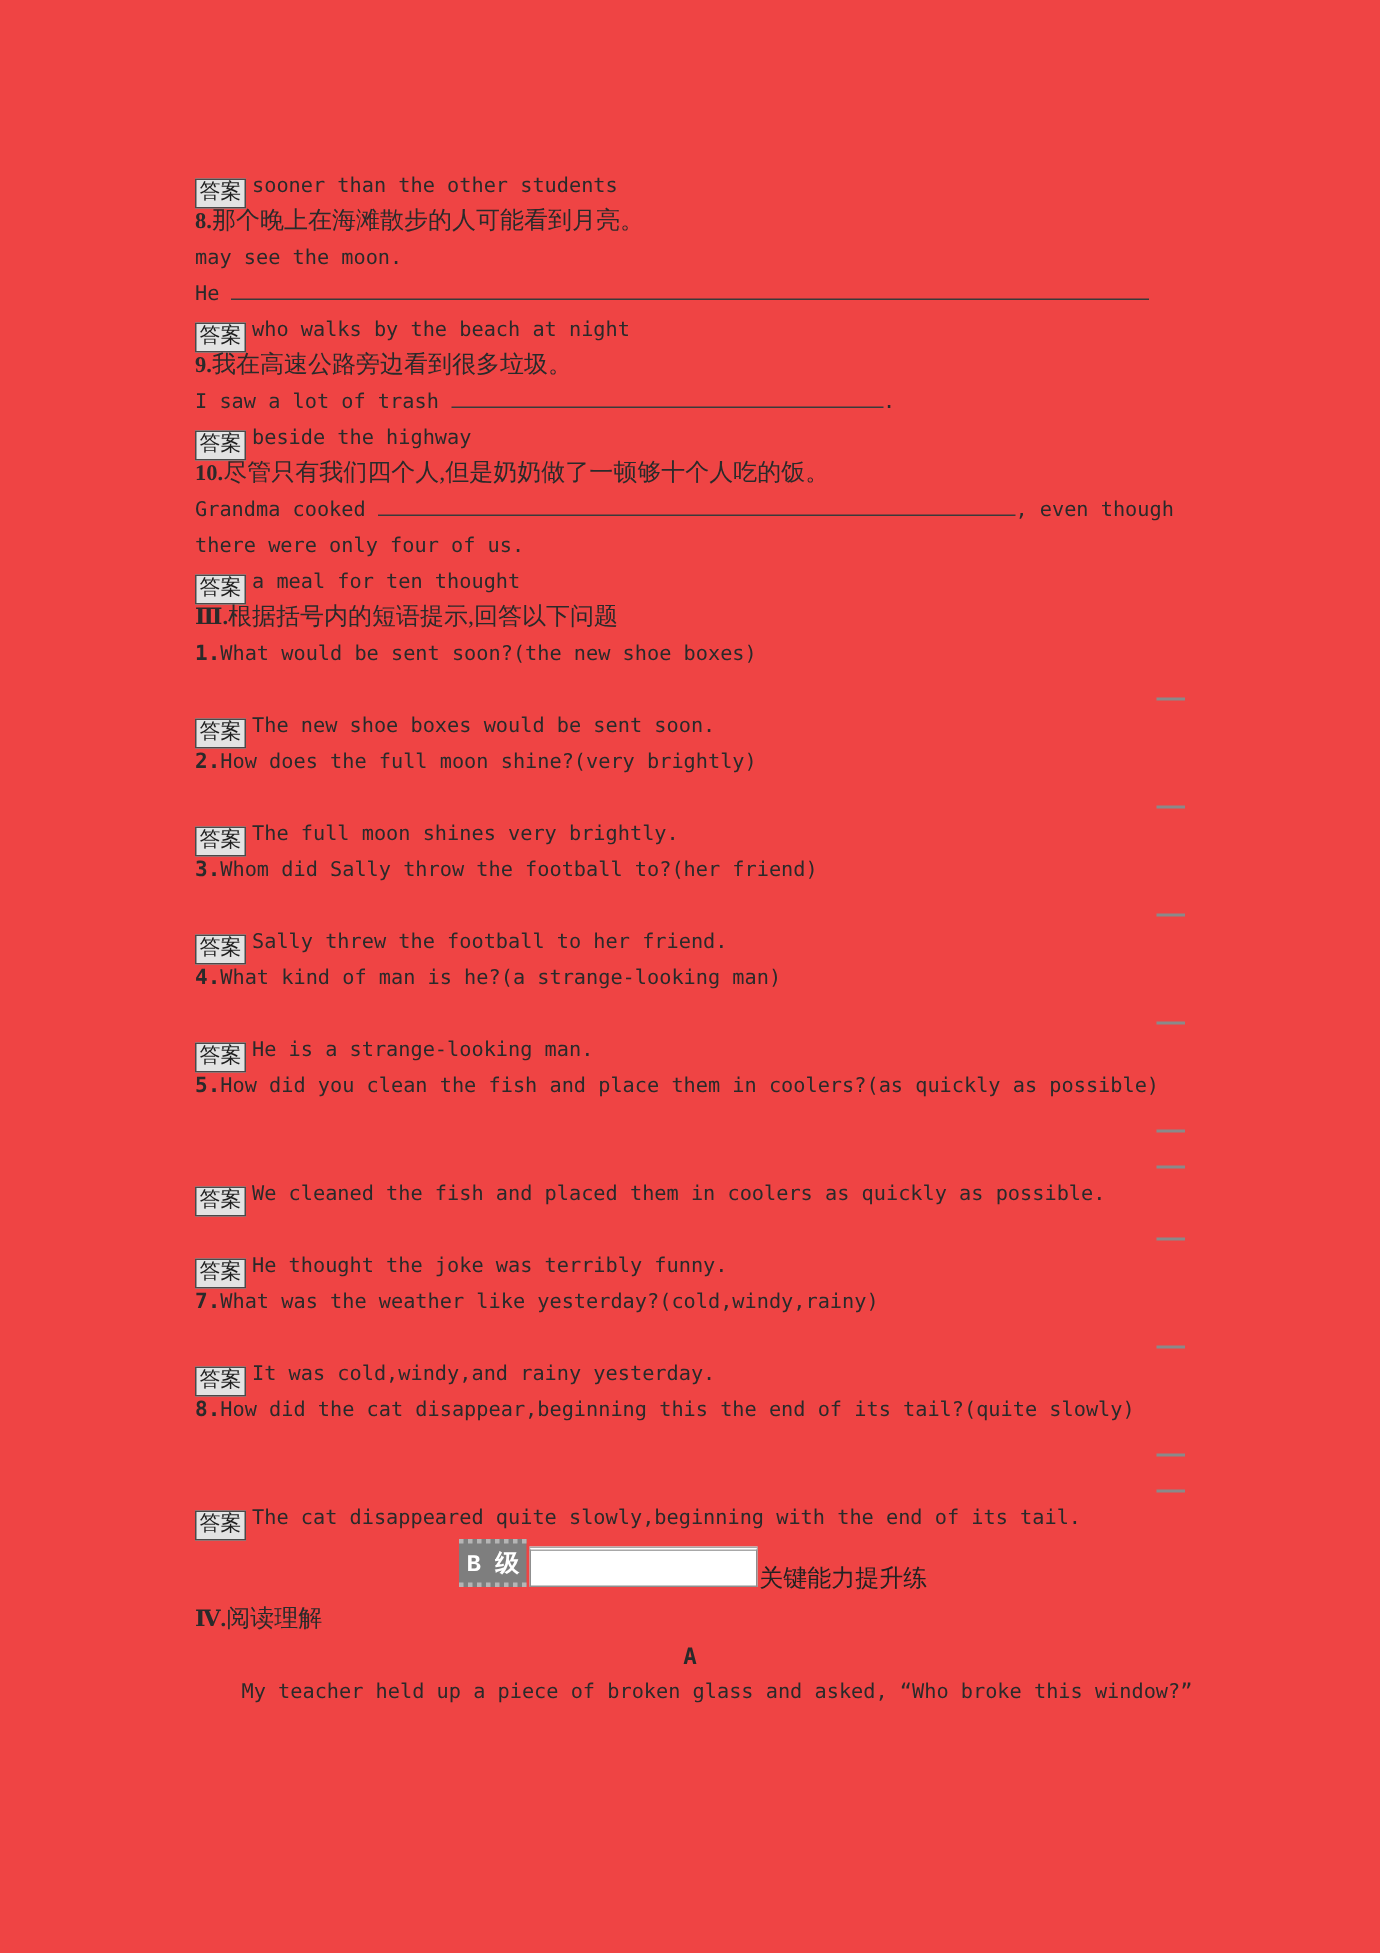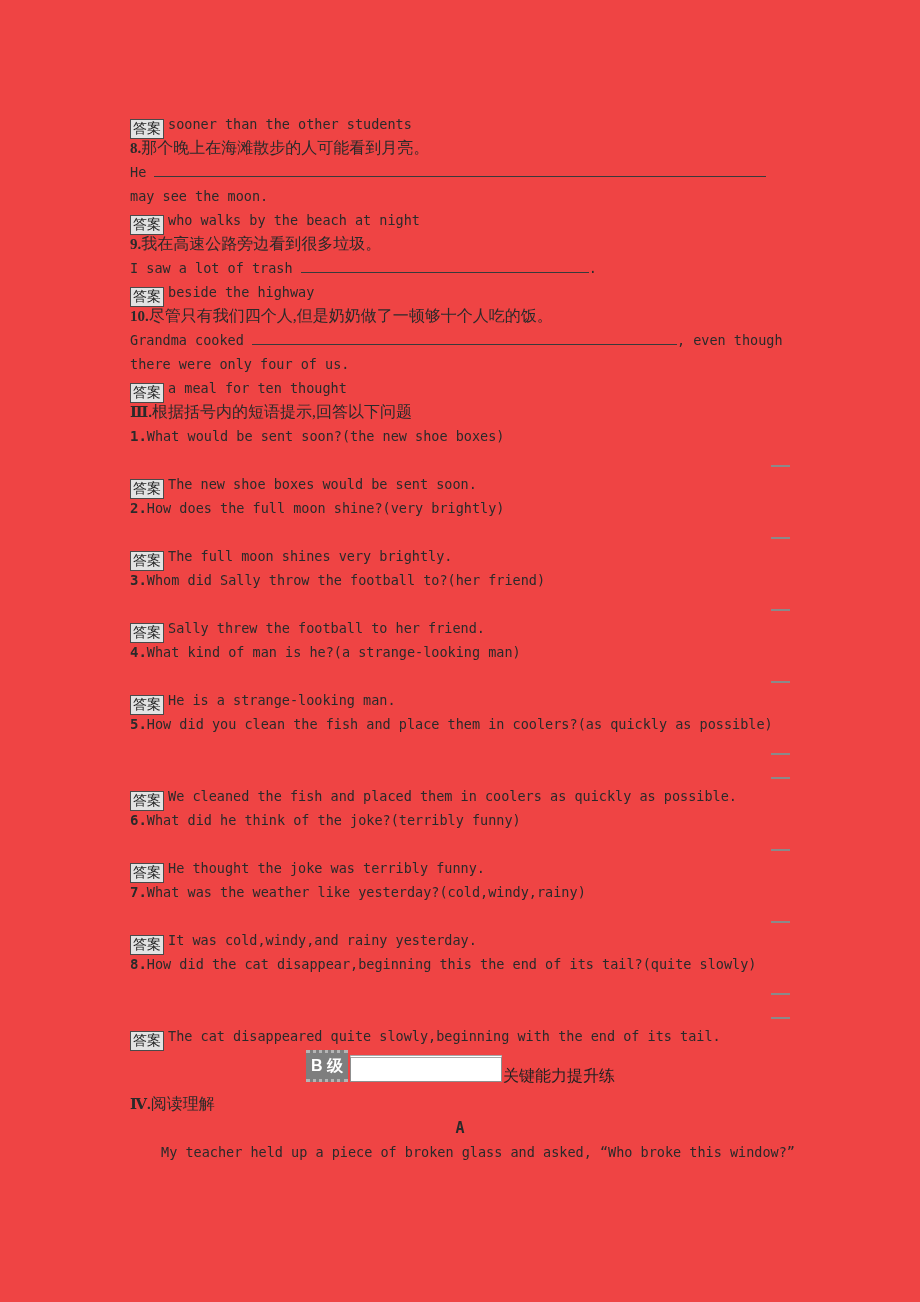--- a/index.html
+++ b/index.html
@@ -29,21 +29,21 @@
   }
   .ul-blank { display:inline-block; height:1px; border-bottom:1px solid #3a3a3a; }
   .dash {
     position:absolute; right:0; bottom:5px;
     width:19px; height:2px; background:#8a8a8a;
   }
   .banner-row { height:44px; position:relative; }
   .banner { position:absolute; left:176px; top:2px; display:flex; align-items:flex-end; }
   .level-badge {
     background:#7e7e7e; color:#ffffff; font-weight:bold;
-    font-family:Liberation Sans, sans-serif; font-size:16px;
+    font-family:Liberation Mono, monospace; font-size:16px;
     padding:3px 5px 2px 5px;
     border-top:3px dotted #b5b5b5; border-bottom:3px dotted #b5b5b5;
   }
   .banner-box {
     box-sizing:border-box; width:152px; height:27px; background:#ffffff;
     border:1px solid #8f8f8f; border-top:3px double #a8a8a8; margin-left:2px;
   }
   .banner-caption {
     font-family:"Liberation Serif","DejaVu Serif",serif; font-size:16px;
     color:#222222; margin-left:1px; margin-bottom:-5px;
@@ -51,22 +51,22 @@
   .center-line { text-align:center; font-size:15px; font-weight:bold; }
   .para-line { padding-left:31px; }
 </style>
 </head>
 <body>
 
 <div class="page">
   <div class="content" id="content">
       <div class="line"><span class="ans-badge">答案</span><span>sooner than the other students</span></div>
       <div class="line cn-line"><span class="num">8.</span><span>那个晚上在海滩散步的人可能看到月亮。</span></div>
+      <div class="line"><span>may see the moon.</span></div>
       <div class="line"><span>He </span><span class="ul-blank" style="width: 612px;"></span><span></span></div>
-      <div class="line"><span>may see the moon.</span></div>
       <div class="line"><span class="ans-badge">答案</span><span>who walks by the beach at night</span></div>
       <div class="line cn-line"><span class="num">9.</span><span>我在高速公路旁边看到很多垃圾。</span></div>
       <div class="line"><span>I saw a lot of trash </span><span class="ul-blank" style="width: 288px;"></span><span>.</span></div>
       <div class="line"><span class="ans-badge">答案</span><span>beside the highway</span></div>
       <div class="line cn-line"><span class="num">10.</span><span>尽管只有我们四个人,但是奶奶做了一顿够十个人吃的饭。</span></div>
       <div class="line"><span>Grandma cooked </span><span class="ul-blank" style="width: 425px;"></span><span>, even though</span></div>
       <div class="line"><span>there were only four of us.</span></div>
       <div class="line"><span class="ans-badge">答案</span><span>a meal for ten thought</span></div>
       <div class="line cn-line"><span class="num">Ⅲ.</span><span>根据括号内的短语提示,回答以下问题</span></div>
       <div class="line"><span class="num">1.</span><span>What would be sent soon?(the new shoe boxes)</span></div>
@@ -90,21 +90,20 @@
       </div>
       <div class="line"><span class="ans-badge">答案</span><span>He is a strange-looking man.</span></div>
       <div class="line"><span class="num">5.</span><span>How did you clean the fish and place them in coolers?(as quickly as possible)</span></div>
       <div class="line">
         <span class="dash"></span>
       </div>
       <div class="line">
         <span class="dash"></span>
       </div>
       <div class="line"><span class="ans-badge">答案</span><span>We cleaned the fish and placed them in coolers as quickly as possible.</span></div>
-      <div class="line"><span class="num">6.</span><span>What did he think of the joke?(terribly funny)</span></div>
       <div class="line">
         <span class="dash"></span>
       </div>
       <div class="line"><span class="ans-badge">答案</span><span>He thought the joke was terribly funny.</span></div>
       <div class="line"><span class="num">7.</span><span>What was the weather like yesterday?(cold,windy,rainy)</span></div>
       <div class="line">
         <span class="dash"></span>
       </div>
       <div class="line"><span class="ans-badge">答案</span><span>It was cold,windy,and rainy yesterday.</span></div>
       <div class="line"><span class="num">8.</span><span>How did the cat disappear,beginning this the end of its tail?(quite slowly)</span></div>

